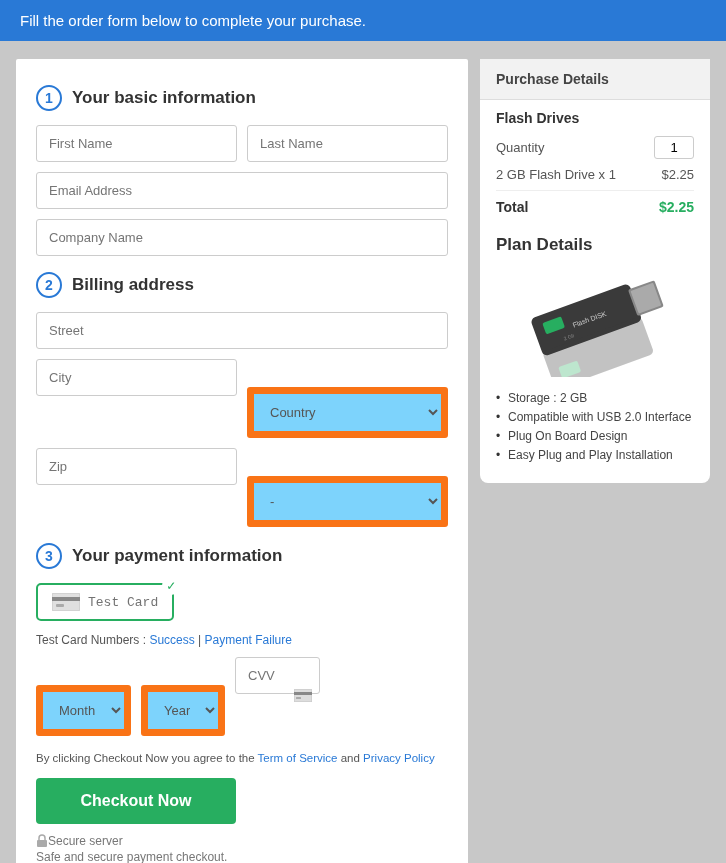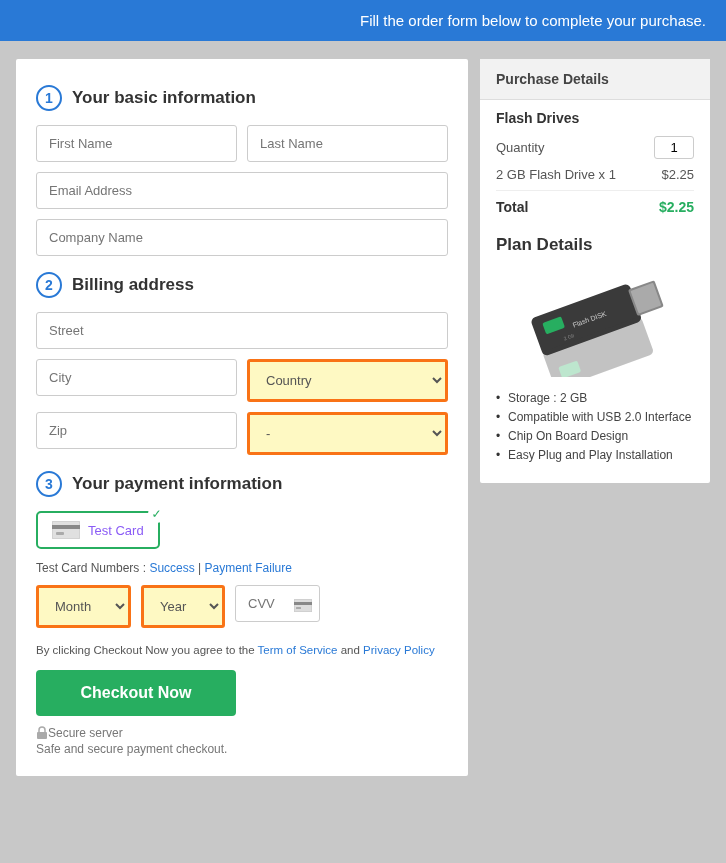--- a/index.html
+++ b/index.html
@@ -13,41 +13,41 @@
       padding: 0;
     }
     .page-wrapper {
       width: 726px;
       min-height: 863px;
       background: #c8c8c8;
     }
     .top-banner {
       background: #2979d6;
       color: white;
-      text-align: right;
+      text-align: left;
       padding: 12px 20px;
       font-size: 15px;
     }
     .main-content {
       display: flex;
       gap: 0;
       padding: 18px 16px;
       background: #c8c8c8;
     }
     .left-panel {
       flex: 1;
       background: white;
       padding: 20px 20px 20px 20px;
       margin-right: 12px;
       border-radius: 2px;
     }
     .right-panel {
       width: 230px;
       background: white;
-      border-radius: 2px;
+      border-radius: 8px;
       padding: 0 0 16px 0;
       align-self: flex-start;
     }
     
     .section-header {
       display: flex;
       align-items: center;
       gap: 10px;
       margin-bottom: 14px;
       margin-top: 6px;
@@ -85,29 +85,30 @@
     .form-input {
       border: 1px solid #ccc;
       border-radius: 3px;
       padding: 10px 12px;
       font-size: 13px;
       color: #555;
       outline: none;
       width: 100%;
     }
     .form-select {
-      border: 3px solid #f97316;
+      border: 7px solid #f97316;
       border-radius: 3px;
       padding: 10px 12px;
       font-size: 13px;
       color: #555;
-      background: #fef9c3;
+      background: #7dd3fc;
       outline: none;
       width: 100%;
       appearance: auto;
+      margin-top: 28px;
     }
     
     .section-block {
       margin-bottom: 16px;
     }
     
     .card-option {
       display: inline-flex;
       align-items: center;
       gap: 8px;
@@ -131,21 +132,22 @@
       justify-content: center;
       font-size: 12px;
       color: #27ae60;
     }
     .card-icon-svg {
       width: 28px;
       height: 18px;
     }
     .card-label {
       font-size: 13px;
-      color: #8b5cf6;
+      color: #737373;
+      font-family: Liberation Mono, monospace;
     }
     
     .test-card-info {
       font-size: 12px;
       color: #555;
       margin-bottom: 10px;
     }
     .test-card-info a {
       color: #2979d6;
       text-decoration: none;
@@ -490,20 +492,20 @@
             <rect x="30" y="30" width="105" height="40" rx="5" fill="#3a3a3a"></rect>
             <rect x="40" y="38" width="20" height="12" rx="2" fill="#27ae60"></rect>
           </g>
         </svg>
       </div>
 
       <div class="product-features">
         <ul>
           <li>Storage : 2 GB</li>
           <li>Compatible with USB 2.0 Interface</li>
-          <li>Chip On Board Design</li>
+          <li>Plug On Board Design</li>
           <li>Easy Plug and Play Installation</li>
         </ul>
       </div>
     </div>
 
   </div>
 </div>
 
 </body></html>

